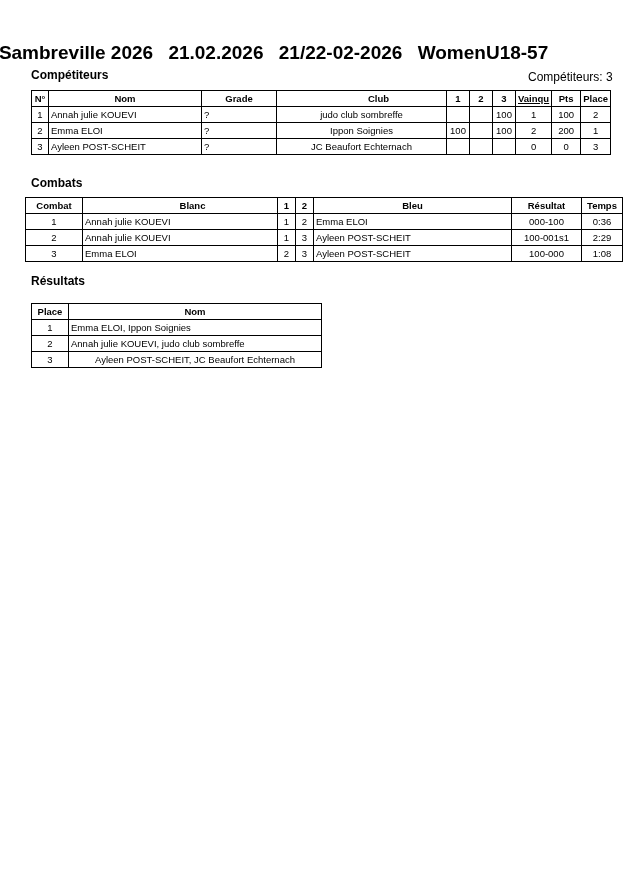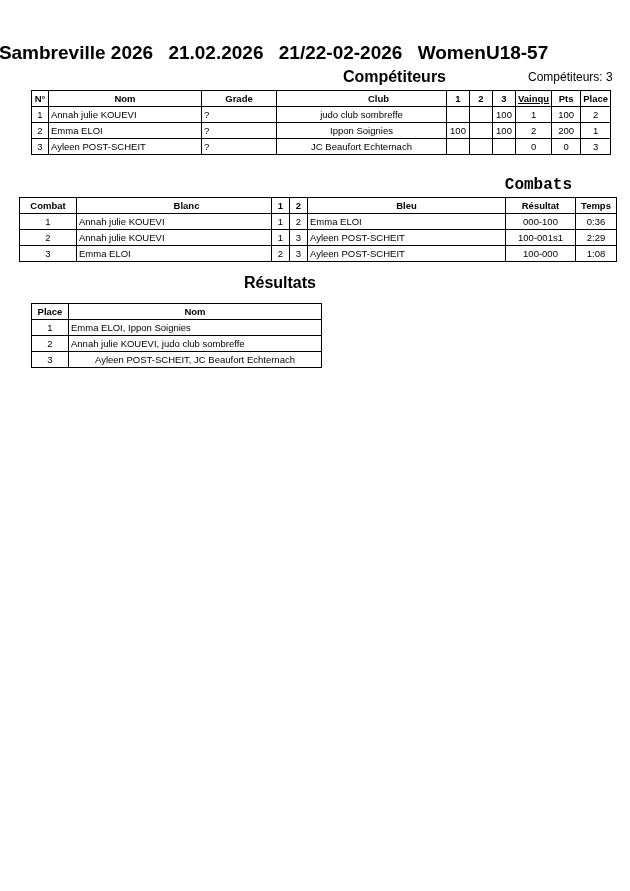--- a/index.html
+++ b/index.html
@@ -35,23 +35,23 @@
     letter-spacing: 0px;
   }
   .doc-title .gap {
     display: inline-block;
     width: 10px;
   }
 
   
   .section-caption {
     position: absolute;
-    font-size: 16px;
+    font-size: 12px;
     font-weight: bold;
-    text-align: right;
+    text-align: left;
   }
   .small-note {
     position: absolute;
     font-size: 12px;
     font-weight: normal;
   }
 
   
   table.grid {
     position: absolute;
@@ -87,21 +87,21 @@
   #competitors-table .col-nom   { width: 148px; }
   #competitors-table .col-grade { width: 70px; }
   #competitors-table .col-club  { width: 131px; padding-left: 36px; }
   #competitors-table .col-p     { width: 18px; }
   #competitors-table .col-vain  { width: 13px; text-decoration: underline; }
   #competitors-table .col-pts   { width: 24px; }
   #competitors-table .col-place { width: 14px; }
 
   
   #fights-table {
-    left: 19px;
+    left: 25px;
     top: 197px;
   }
   #fights-table .col-combat { width: 52px; }
   #fights-table .col-blanc  { width: 165px; padding-left: 27px; }
   #fights-table .col-n      { width: 13px; }
   #fights-table .col-bleu   { width: 193px; }
   #fights-table .col-res    { width: 65px; }
   #fights-table .col-temps  { width: 36px; }
 
   
@@ -175,21 +175,21 @@
       <td class="c"></td>
       <td class="c"></td>
       <td class="c"></td>
       <td class="c">0</td>
       <td class="c">0</td>
       <td class="c">3</td>
     </tr>
   </tbody>
 </table>
 
-<div class="section-caption" style="left:31px; top:176px; width:541px;font-family:Liberation Mono, monospace;">Combats</div>
+<div class="section-caption" style="left:31px; top:176px; width:541px;">Combats</div>
 
 <table class="grid" id="fights-table">
   <thead>
     <tr>
       <th class="col-combat">Combat</th>
       <th class="col-blanc">Blanc</th>
       <th class="col-n">1</th>
       <th class="col-n">2</th>
       <th class="col-bleu">Bleu</th>
       <th class="col-res">Résultat</th>

